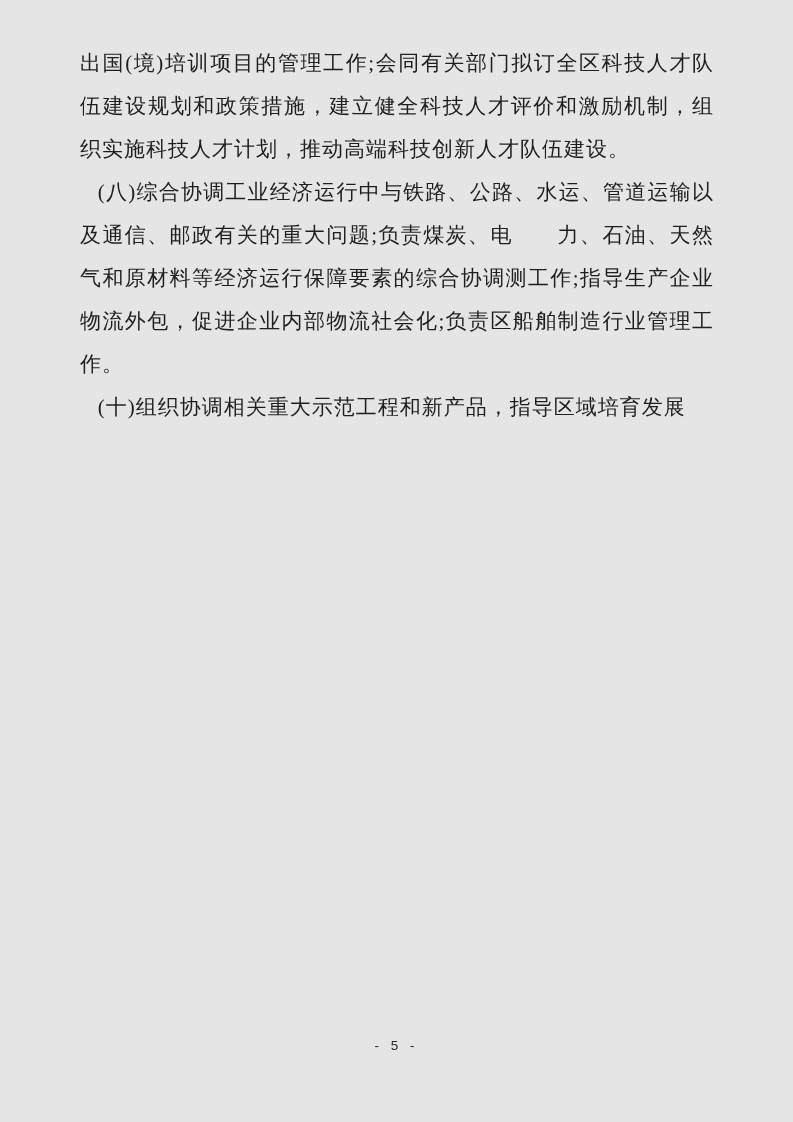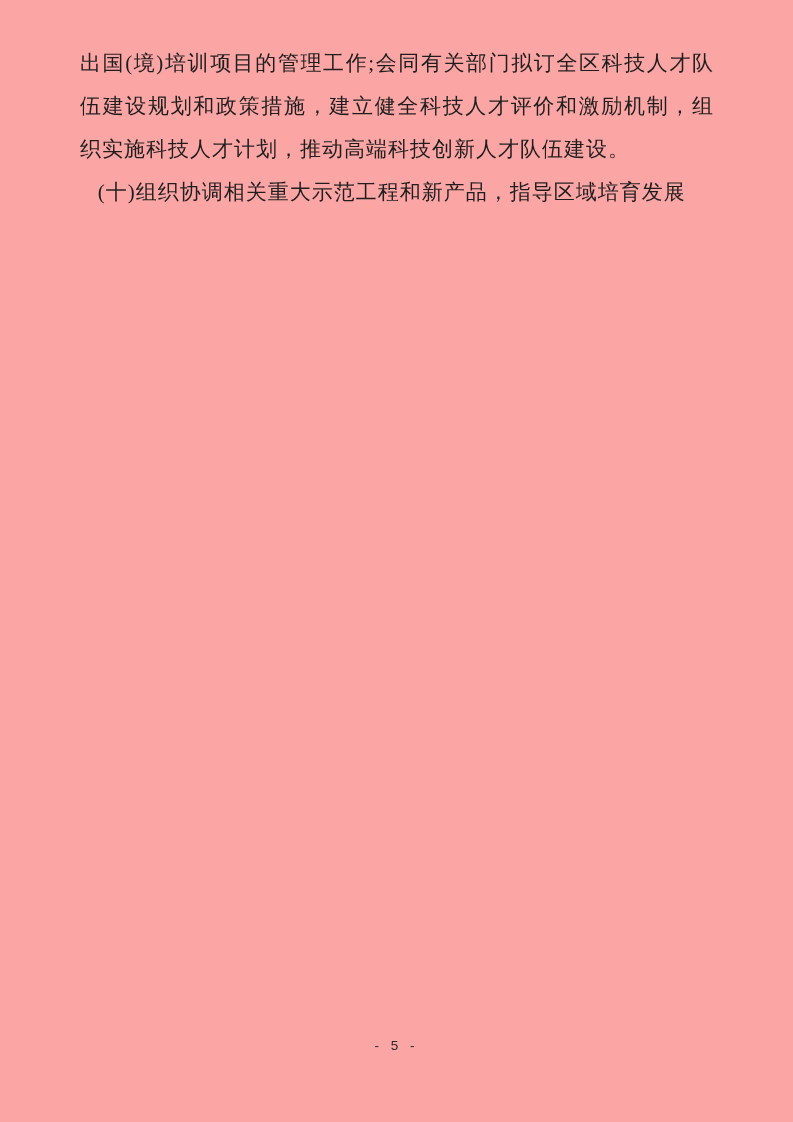--- a/index.html
+++ b/index.html
@@ -4,21 +4,21 @@
 <style>
   html, body {
     margin: 0;
     padding: 0;
     background: #ffffff;
   }
   .page {
     position: relative;
     width: 793px;
     height: 1122px;
-    background: #fca5a5;
+    background: #e5e5e5;
     overflow: hidden;
     font-family: "Liberation Serif", "DejaVu Serif", serif;
   }
   .content {
     position: absolute;
     left: 80px;
     top: 42px;
     width: 634px;
     font-size: 21px;
     line-height: 43px;
@@ -44,16 +44,17 @@
     letter-spacing: 4px;
     font-family: "Liberation Sans", "DejaVu Sans", sans-serif;
   }
 </style>
 </head>
 <body>
 
 <div class="page">
   <div class="content">
     <p>出国(境)培训项目的管理工作;会同有关部门拟订全区科技人才队伍建设规划和政策措施，建立健全科技人才评价和激励机制，组织实施科技人才计划，推动高端科技创新人才队伍建设。</p>
+    <p class="indent">(八)综合协调工业经济运行中与铁路、公路、水运、管道运输以及通信、邮政有关的重大问题;负责煤炭、电　　力、石油、天然气和原材料等经济运行保障要素的综合协调测工作;指导生产企业物流外包，促进企业内部物流社会化;负责区船舶制造行业管理工作。</p>
     <p class="indent">(十)组织协调相关重大示范工程和新产品，指导区域培育发展</p>
   </div>
   <div class="page-number">- 5 -</div>
 </div>
 
 </body></html>

